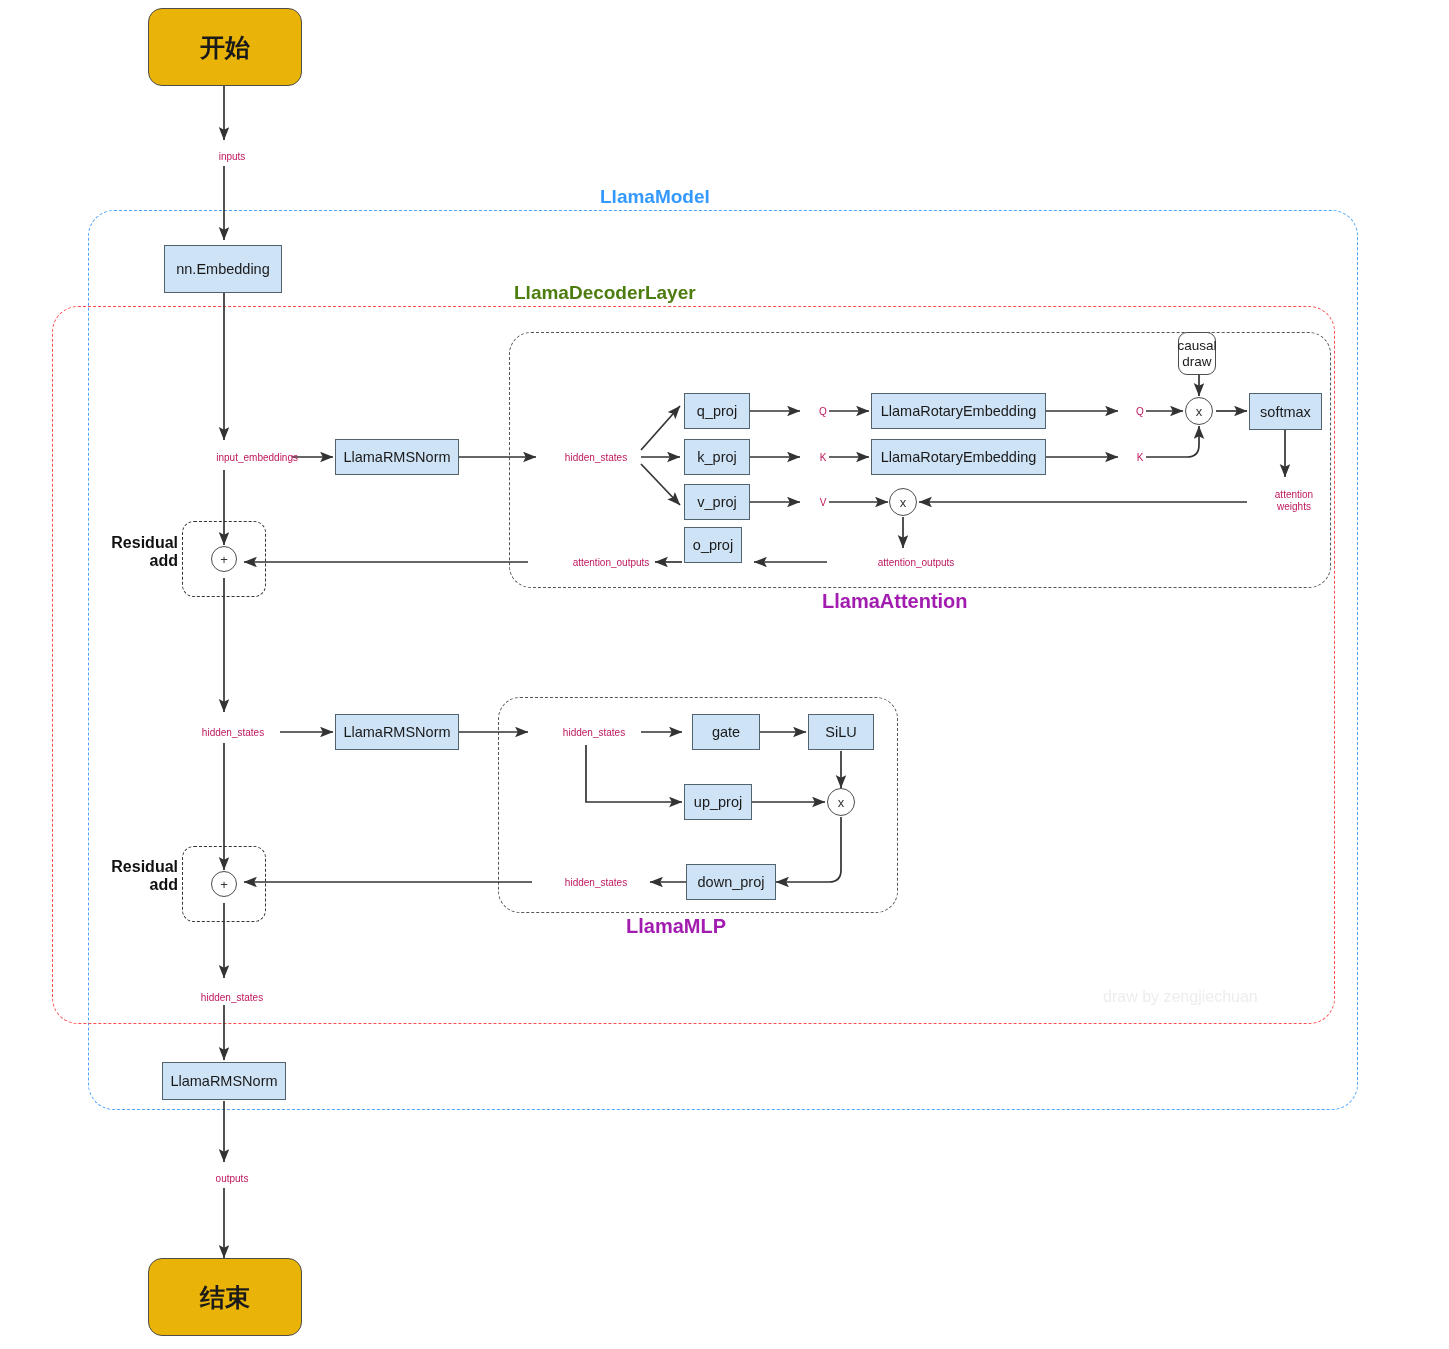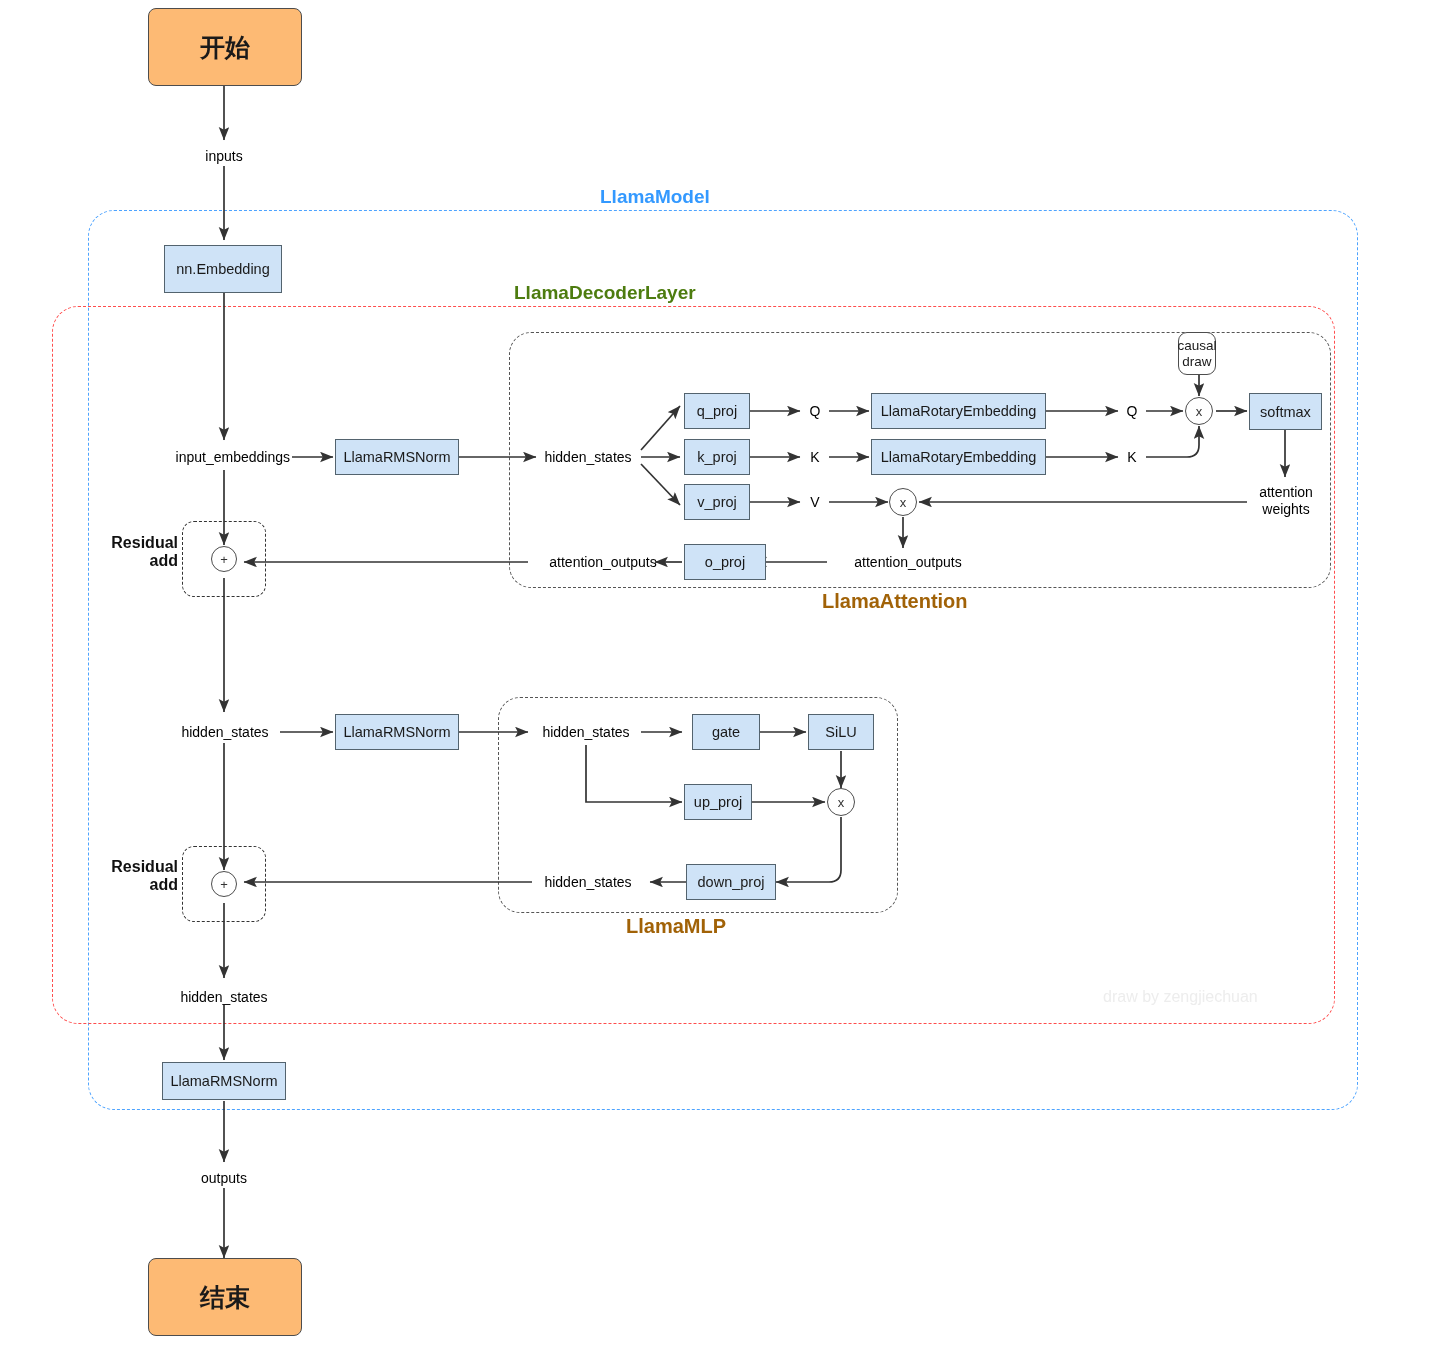--- a/index.html
+++ b/index.html
@@ -4,43 +4,43 @@
 <style>
   html,body{margin:0;padding:0;background:#ffffff;}
   body{font-family:"Liberation Sans","DejaVu Sans",sans-serif;}
   #canvas{position:relative;width:1449px;height:1349px;background:#fff;overflow:hidden;}
 
   
   .abs{position:absolute;box-sizing:border-box;}
 
   
   .terminal{
-    border:1.6px solid #4d4d4d;border-radius:8px;background:#fdba74;
+    border:1.6px solid #4d4d4d;border-radius:14px;background:#eab308;
     display:flex;align-items:center;justify-content:center;
     font-size:25px;font-weight:bold;color:#1a1a1a;
   }
 
   
   .pbox{
     background:#cfe3f7;border:1.4px solid #53636e;
     display:flex;align-items:center;justify-content:center;
     font-size:14.5px;color:#1a1a1a;white-space:nowrap;
   }
 
   
   .wbox{
     background:#fff;border:1.4px solid #4d4d4d;border-radius:9px;
     display:flex;flex-direction:column;align-items:center;justify-content:center;
     font-size:13.5px;color:#1a1a1a;line-height:1.15;text-align:center;
   }
 
   
   .elabel{
-    font-size:14px;color:#000000;white-space:nowrap;
-    display:flex;align-items:center;
+    font-size:10px;color:#be185d;white-space:nowrap;
+    display:flex;align-items:center;margin-left:8px;
   }
   .elabel.ctr{justify-content:center;}
   .elabel.right{justify-content:flex-end;}
   .elabel.two{flex-direction:column;line-height:1.18;text-align:center;justify-content:center;}
 
   
   .opc{
     border:1.5px solid #4d4d4d;border-radius:50%;background:#fff;
     display:flex;align-items:center;justify-content:center;
     font-size:13px;color:#333;
@@ -50,21 +50,21 @@
   .grp{border-radius:26px;background:transparent;}
   .grp-model{border:1.8px dashed #4da3ff;}
   .grp-decoder{border:1.8px dashed #ff4d4d;}
   .grp-dash{border:1.6px dashed #555;border-radius:22px;}
   .grp-resid{border:1.8px dashed #333;border-radius:12px;}
 
   
   .gtitle{font-size:19px;font-weight:bold;white-space:nowrap;}
   .gtitle.blue{color:#3399ff;}
   .gtitle.red{color:#4d7c0f;}
-  .gtitle.black{color:#a16207;font-size:20px;}
+  .gtitle.black{color:#a21caf;font-size:20px;}
 
   .resid-label{
     font-size:16px;font-weight:bold;color:#111;text-align:right;
     line-height:1.12;white-space:pre-line;padding-left:40px;
   }
 
   .watermark{font-size:16px;color:#ededed;white-space:nowrap;}
 
   svg.wires{position:absolute;left:0;top:0;width:1449px;height:1349px;pointer-events:none;}
 </style>
@@ -176,21 +176,21 @@
   <div class="abs terminal" style="left:148px;top:8px;width:154px;height:78px;">开始</div>
   <div class="abs terminal" style="left:148px;top:1258px;width:154px;height:78px;">结束</div>
 
   <div class="abs pbox" style="left:164px;top:245px;width:118px;height:48px;">nn.Embedding</div>
 
   <div class="abs pbox" style="left:335px;top:439px;width:124px;height:36px;">LlamaRMSNorm</div>
 
   <div class="abs pbox" style="left:684px;top:393px;width:66px;height:36px;">q_proj</div>
   <div class="abs pbox" style="left:684px;top:439px;width:66px;height:36px;">k_proj</div>
   <div class="abs pbox" style="left:684px;top:484px;width:66px;height:36px;">v_proj</div>
-  <div class="abs pbox" style="left:684px;top:544px;width:82px;height:36px;">o_proj</div>
+  <div class="abs pbox" style="left:684px;top:527px;width:58px;height:36px;">o_proj</div>
 
   <div class="abs pbox" style="left:871px;top:393px;width:175px;height:36px;">LlamaRotaryEmbedding</div>
   <div class="abs pbox" style="left:871px;top:439px;width:175px;height:36px;">LlamaRotaryEmbedding</div>
 
   <div class="abs pbox" style="left:1249px;top:393px;width:73px;height:37px;">softmax</div>
 
   <div class="abs wbox" style="left:1170px;top:332px;width:38px;height:43px;margin-left:8px;">
     <span>causal</span>
     <span>draw</span>
   </div>

